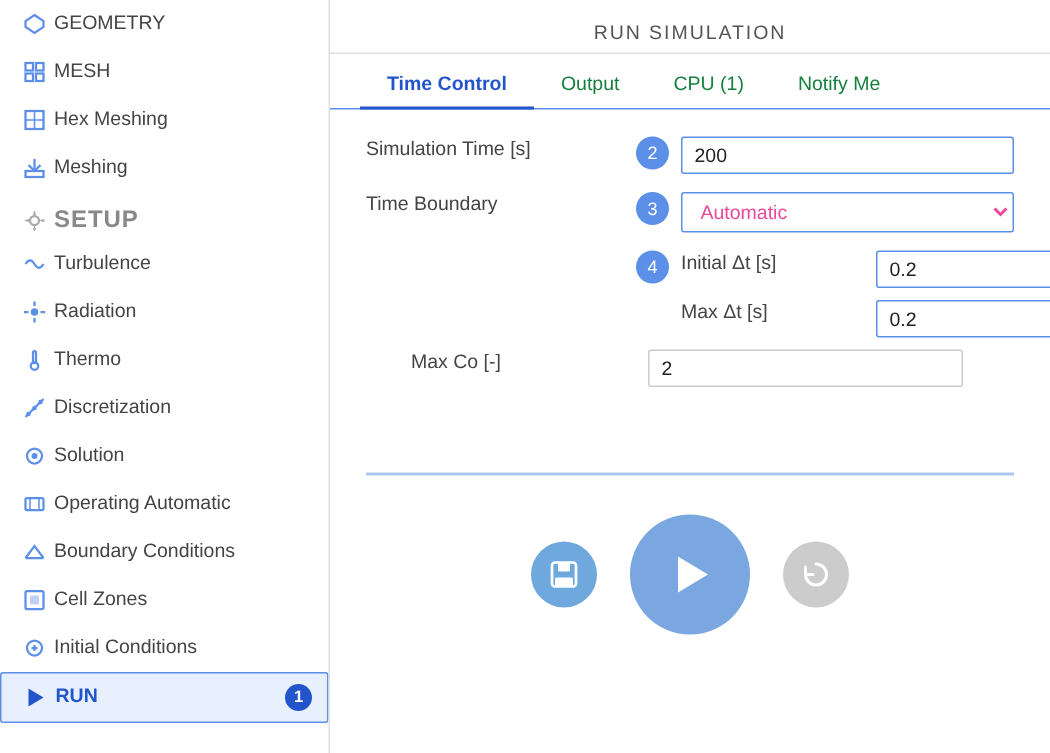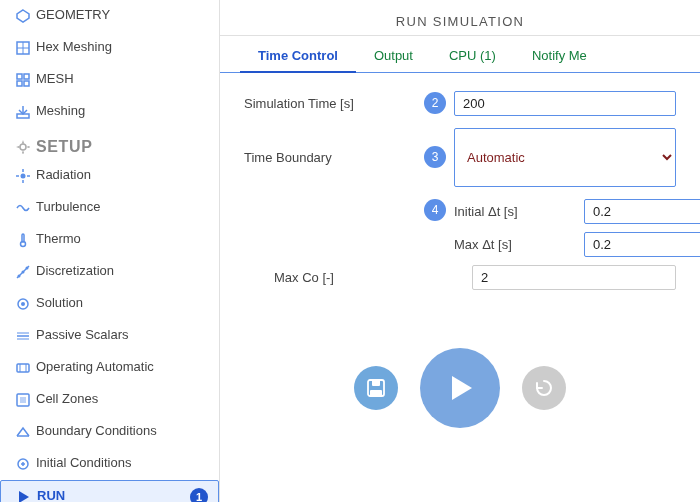--- a/index.html
+++ b/index.html
@@ -100,21 +100,20 @@
       font-weight: 600;
     }
 
     
     .form-area {
       padding: 18px 24px 10px 24px;
       flex: 1;
     }
     .form-row {
       display: flex;
-      align-items: center;
       margin-bottom: 12px;
     }
     .form-label {
       color: #444;
       font-size: 13px;
       min-width: 180px;
     }
     .form-badge {
       width: 22px;
       height: 22px;
@@ -133,23 +132,23 @@
       border-radius: 2px;
       padding: 4px 8px;
       font-size: 13px;
       color: #222;
       width: 250px;
       outline: none;
     }
     .form-select {
       border: 1.5px solid #5b8fe8;
       border-radius: 2px;
-      padding: 20px 8px;
-      font-size: 13px;
-      color: #7f1d1d;
+      padding: 4px 8px;
+      font-size: 13px;
+      color: #ec4899;
       width: 250px;
       background: #fff;
       outline: none;
     }
 
     
     .divider {
       height: 2px;
       background: #5b8fe8;
       margin: 10px 24px 16px 24px;
@@ -217,81 +216,81 @@
       <svg width="16" height="16" viewBox="0 0 16 16">
           <polygon points="8,2 14,6 14,10 8,14 2,10 2,6" fill="none" stroke="#5b8fe8" stroke-width="1.5"></polygon>
         </svg>
     </span>
     <span>GEOMETRY</span>
   </div>
 
   <div class="sidebar-item">
     <span class="sidebar-icon">
       <svg width="16" height="16" viewBox="0 0 16 16">
-          <rect x="2" y="2" width="12" height="12" fill="none" stroke="#5b8fe8" stroke-width="1.5"></rect>
-          <line x1="8" y1="2" x2="8" y2="14" stroke="#5b8fe8" stroke-width="1"></line>
-          <line x1="2" y1="8" x2="14" y2="8" stroke="#5b8fe8" stroke-width="1"></line>
-        </svg>
-    </span>
-    <span>Hex Meshing</span>
-  </div>
-  <div class="sidebar-item">
-    <span class="sidebar-icon">
-      <svg width="16" height="16" viewBox="0 0 16 16">
           <rect x="2" y="2" width="5" height="5" fill="none" stroke="#5b8fe8" stroke-width="1.5"></rect>
           <rect x="9" y="2" width="5" height="5" fill="none" stroke="#5b8fe8" stroke-width="1.5"></rect>
           <rect x="2" y="9" width="5" height="5" fill="none" stroke="#5b8fe8" stroke-width="1.5"></rect>
           <rect x="9" y="9" width="5" height="5" fill="none" stroke="#5b8fe8" stroke-width="1.5"></rect>
         </svg>
     </span>
     <span>MESH</span>
   </div>
   <div class="sidebar-item">
     <span class="sidebar-icon">
       <svg width="16" height="16" viewBox="0 0 16 16">
+          <rect x="2" y="2" width="12" height="12" fill="none" stroke="#5b8fe8" stroke-width="1.5"></rect>
+          <line x1="8" y1="2" x2="8" y2="14" stroke="#5b8fe8" stroke-width="1"></line>
+          <line x1="2" y1="8" x2="14" y2="8" stroke="#5b8fe8" stroke-width="1"></line>
+        </svg>
+    </span>
+    <span>Hex Meshing</span>
+  </div>
+  <div class="sidebar-item">
+    <span class="sidebar-icon">
+      <svg width="16" height="16" viewBox="0 0 16 16">
           <rect x="2" y="10" width="12" height="4" fill="none" stroke="#5b8fe8" stroke-width="1.5"></rect>
           <line x1="8" y1="2" x2="8" y2="10" stroke="#5b8fe8" stroke-width="1.5"></line>
           <polyline points="4,6 8,10 12,6" fill="none" stroke="#5b8fe8" stroke-width="1.5"></polyline>
         </svg>
     </span>
     <span>Meshing</span>
   </div>
 
   <div class="sidebar-item section-header">
     <span class="sidebar-icon">
       <svg width="16" height="16" viewBox="0 0 16 16">
           <circle cx="8" cy="8" r="3" fill="none" stroke="#aaa" stroke-width="1.5"></circle>
           <path d="M8 1 L9 4 L8 5 L7 4 Z M8 11 L9 14 L8 15 L7 14 Z M1 8 L4 7 L5 8 L4 9 Z M11 8 L14 7 L15 8 L14 9 Z" fill="#aaa"></path>
         </svg>
     </span>
     <span>SETUP</span>
+  </div>
+  <div class="sidebar-item">
+    <span class="sidebar-icon">
+      <svg width="16" height="16" viewBox="0 0 16 16">
+          <path d="M2 8 Q5 3 8 8 Q11 13 14 8" fill="none" stroke="#5b8fe8" stroke-width="1.5"></path>
+        </svg>
+    </span>
+    <span>Turbulence</span>
   </div>
   <div class="sidebar-item">
     <span class="sidebar-icon">
       <svg width="16" height="16" viewBox="0 0 16 16">
           <circle cx="8" cy="8" r="2.5" fill="#5b8fe8"></circle>
           <line x1="8" y1="1" x2="8" y2="4" stroke="#5b8fe8" stroke-width="1.5"></line>
           <line x1="8" y1="12" x2="8" y2="15" stroke="#5b8fe8" stroke-width="1.5"></line>
           <line x1="1" y1="8" x2="4" y2="8" stroke="#5b8fe8" stroke-width="1.5"></line>
           <line x1="12" y1="8" x2="15" y2="8" stroke="#5b8fe8" stroke-width="1.5"></line>
         </svg>
     </span>
     <span>Radiation</span>
   </div>
   <div class="sidebar-item">
     <span class="sidebar-icon">
       <svg width="16" height="16" viewBox="0 0 16 16">
-          <path d="M2 8 Q5 3 8 8 Q11 13 14 8" fill="none" stroke="#5b8fe8" stroke-width="1.5"></path>
-        </svg>
-    </span>
-    <span>Turbulence</span>
-  </div>
-  <div class="sidebar-item">
-    <span class="sidebar-icon">
-      <svg width="16" height="16" viewBox="0 0 16 16">
           <rect x="7" y="2" width="2" height="8" rx="1" fill="none" stroke="#5b8fe8" stroke-width="1.5"></rect>
           <circle cx="8" cy="12" r="2.5" fill="none" stroke="#5b8fe8" stroke-width="1.5"></circle>
         </svg>
     </span>
     <span>Thermo</span>
   </div>
   <div class="sidebar-item">
     <span class="sidebar-icon">
       <svg width="16" height="16" viewBox="0 0 16 16">
           <line x1="2" y1="14" x2="14" y2="2" stroke="#5b8fe8" stroke-width="1.5"></line>
@@ -307,54 +306,44 @@
       <svg width="16" height="16" viewBox="0 0 16 16">
           <circle cx="8" cy="8" r="5" fill="none" stroke="#5b8fe8" stroke-width="1.5"></circle>
           <circle cx="8" cy="8" r="2" fill="#5b8fe8"></circle>
         </svg>
     </span>
     <span>Solution</span>
   </div>
   <div class="sidebar-item">
     <span class="sidebar-icon">
       <svg width="16" height="16" viewBox="0 0 16 16">
-          <line x1="2" y1="8" x2="14" y2="8" stroke="#5b8fe8" stroke-width="1.5"></line>
-          <line x1="2" y1="5" x2="14" y2="5" stroke="#5b8fe8" stroke-width="1"></line>
-          <line x1="2" y1="11" x2="14" y2="11" stroke="#5b8fe8" stroke-width="1"></line>
-        </svg>
-    </span>
-    <span>Passive Scalars</span>
-  </div>
-  <div class="sidebar-item">
-    <span class="sidebar-icon">
-      <svg width="16" height="16" viewBox="0 0 16 16">
           <rect x="2" y="4" width="12" height="8" rx="1" fill="none" stroke="#5b8fe8" stroke-width="1.5"></rect>
           <line x1="5" y1="4" x2="5" y2="12" stroke="#5b8fe8" stroke-width="1"></line>
           <line x1="11" y1="4" x2="11" y2="12" stroke="#5b8fe8" stroke-width="1"></line>
         </svg>
     </span>
     <span>Operating Automatic</span>
   </div>
   <div class="sidebar-item">
     <span class="sidebar-icon">
       <svg width="16" height="16" viewBox="0 0 16 16">
+          <polyline points="2,12 8,4 14,12" fill="none" stroke="#5b8fe8" stroke-width="1.5"></polyline>
+          <line x1="2" y1="12" x2="14" y2="12" stroke="#5b8fe8" stroke-width="1.5"></line>
+        </svg>
+    </span>
+    <span>Boundary Conditions</span>
+  </div>
+  <div class="sidebar-item">
+    <span class="sidebar-icon">
+      <svg width="16" height="16" viewBox="0 0 16 16">
           <rect x="2" y="2" width="12" height="12" rx="1" fill="none" stroke="#5b8fe8" stroke-width="1.5"></rect>
           <rect x="5" y="5" width="6" height="6" fill="#5b8fe8" opacity="0.4"></rect>
         </svg>
     </span>
     <span>Cell Zones</span>
-  </div>
-  <div class="sidebar-item">
-    <span class="sidebar-icon">
-      <svg width="16" height="16" viewBox="0 0 16 16">
-          <polyline points="2,12 8,4 14,12" fill="none" stroke="#5b8fe8" stroke-width="1.5"></polyline>
-          <line x1="2" y1="12" x2="14" y2="12" stroke="#5b8fe8" stroke-width="1.5"></line>
-        </svg>
-    </span>
-    <span>Boundary Conditions</span>
   </div>
   <div class="sidebar-item">
     <span class="sidebar-icon">
       <svg width="16" height="16" viewBox="0 0 16 16">
           <circle cx="8" cy="8" r="5" fill="none" stroke="#5b8fe8" stroke-width="1.5"></circle>
           <line x1="6" y1="8" x2="10" y2="8" stroke="#5b8fe8" stroke-width="1.5"></line>
           <line x1="8" y1="6" x2="8" y2="10" stroke="#5b8fe8" stroke-width="1.5"></line>
         </svg>
     </span>
     <span>Initial Conditions</span>
@@ -407,21 +396,21 @@
           <span class="form-label" style="min-width:130px;">Initial Δt [s]</span>
           <input class="form-input" type="text" value="0.2" style="width: 210px;">
         </div>
         <div class="form-row" style="margin-bottom:0;">
           <span class="form-label" style="min-width:130px;">Max Δt [s]</span>
           <input class="form-input" type="text" value="0.2" style="width: 210px;">
         </div>
       </div>
     </div>
 
-    <div class="form-row" style="margin-top:8px;gap:40px;">
+    <div class="form-row" style="margin-top:8px;">
       <span class="form-label" style="min-width:188px; padding-left:30px;">Max Co [-]</span>
       <input class="form-input" type="text" value="2" style="width: 210px; border-color: rgb(204, 204, 204);">
     </div>
   </div>
 
   <div class="divider"></div>
 
   <div class="actions">
     <button class="btn-save" title="Save">
       <svg width="22" height="22" viewBox="0 0 22 22">

